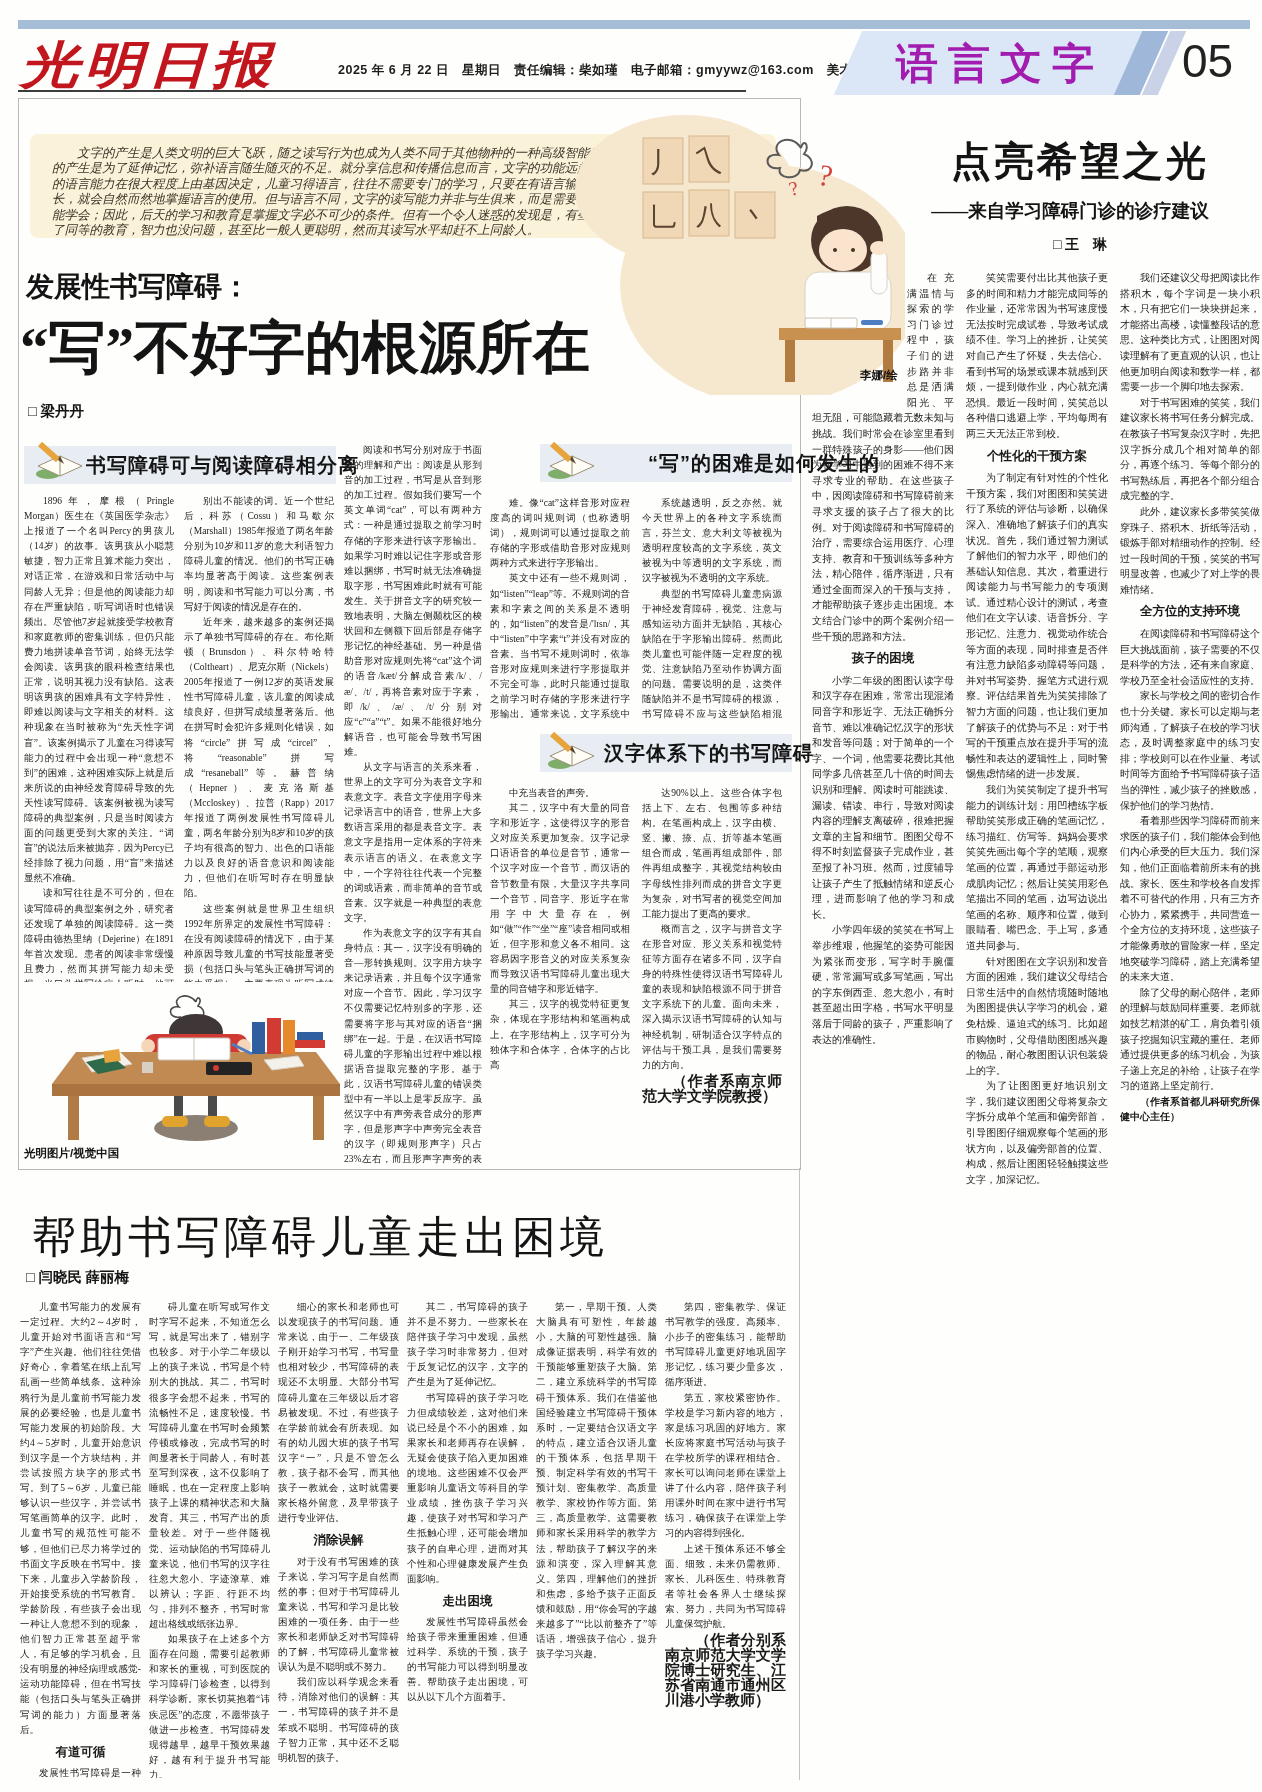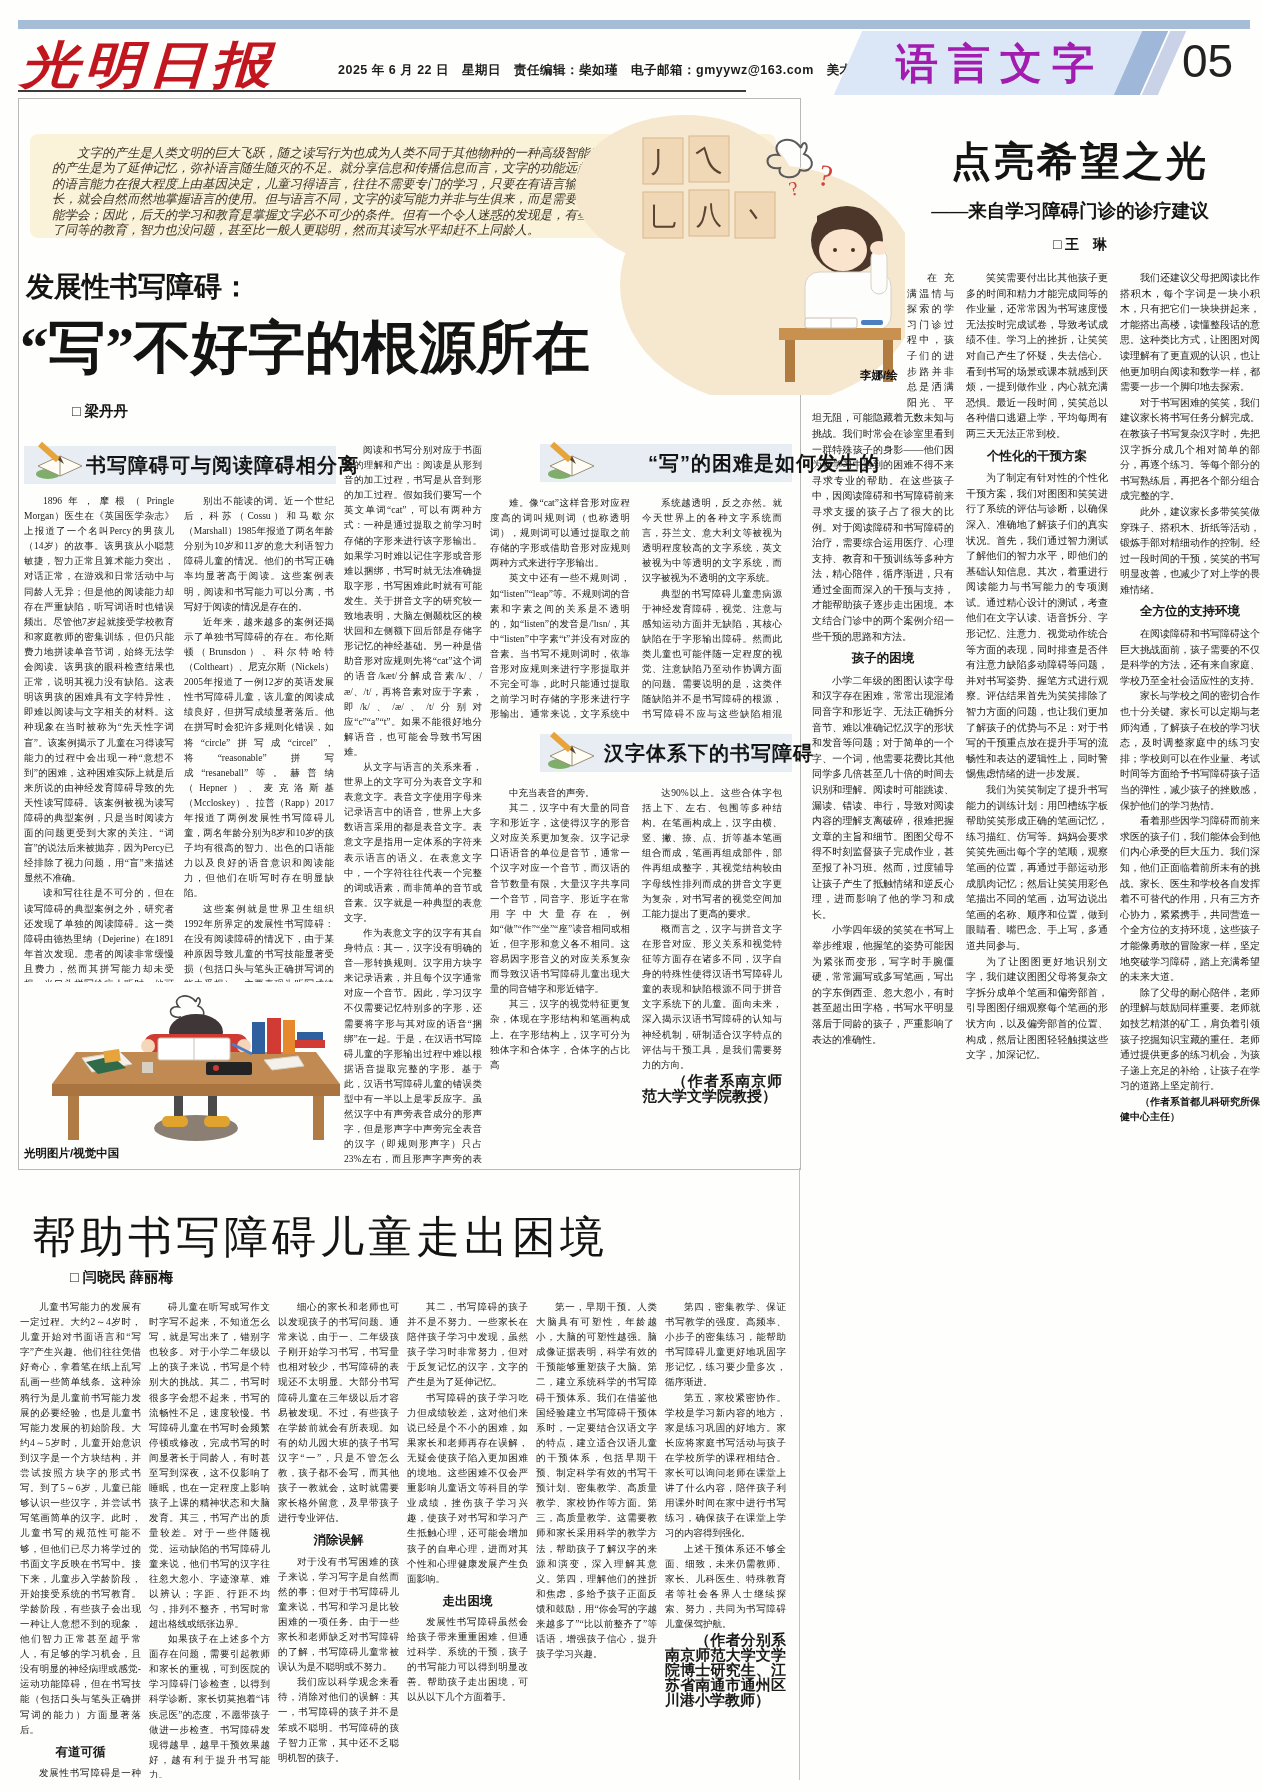--- a/index.html
+++ b/index.html
@@ -24,21 +24,21 @@
   .panel{left:18px;top:98px;width:781px;height:1070px;border:1px solid #b9b9b9;}
   .vdivider{left:799px;top:1168px;width:1px;height:612px;background:#c2c2c2;}
   .introbox{left:30px;top:134px;width:746px;height:104px;background:#fbf2da;border-radius:8px;}
   .intro-text{left:52px;top:146px;width:600px;font-size:12.5px;line-height:15.4px;text-align:justify;
               color:#3a3324;font-style:italic;}
   .intro-text p{margin:0;text-indent:2em;}
   .kicker{left:26px;top:268px;font-size:28px;font-weight:bold;
           font-family:"Liberation Sans","DejaVu Sans",sans-serif;}
   .main-title{left:20px;top:310px;font-size:57px;font-weight:900;letter-spacing:0px;white-space:nowrap;
           font-family:"Liberation Serif","DejaVu Serif",serif;}
-  .byline{font-size:14.5px;font-weight:bold;margin-left:44px;}
+  .byline{font-size:14.5px;font-weight:bold;}
   .b1{left:28px;top:402px;}
   .sectband{height:38px;background:#e7edf3;}
   .sb1{left:24px;top:446px;width:312px;}
   .sb2{left:540px;top:444px;width:252px;}
   .sb3{left:540px;top:734px;width:252px;}
   .secthead{font-size:20px;font-weight:bold;font-family:"Liberation Sans","DejaVu Sans",sans-serif;
             letter-spacing:1px;white-space:nowrap;}
   .sh1{left:86px;top:452px;}
   .sh2{left:635px;top:450px;margin-left:13px;}
   .sh3{left:604px;top:740px;}
@@ -233,20 +233,21 @@
 
   <div class="abs r-title">点亮希望之光</div>
   <div class="abs r-subtitle">——来自学习障碍门诊的诊疗建议</div>
   <div class="abs r-byline">□ 王　琳</div>
   <div class="col rcol" style="left:812px;top:270px;width:142px;height:1502px;"><div class="floatspacer"></div><span><p>在充满温情与探索的学习门诊过程中，孩子们的进步路并非总是洒满阳光、平坦无阻，可能隐藏着无数未知与挑战。我们时常会在诊室里看到一群特殊孩子的身影——他们因为在学习中遇到的困难不得不来寻求专业的帮助。在这些孩子中，因阅读障碍和书写障碍前来寻求支援的孩子占了很大的比例。对于阅读障碍和书写障碍的治疗，需要综合运用医疗、心理支持、教育和干预训练等多种方法，精心陪伴，循序渐进，只有通过全面而深入的干预与支持，才能帮助孩子逐步走出困境。本文结合门诊中的两个案例介绍一些干预的思路和方法。</p><div class="subhead">孩子的困境</div><p>小学二年级的图图认读字母和汉字存在困难，常常出现混淆同音字和形近字、无法正确拆分音节、难以准确记忆汉字的形状和发音等问题；对于简单的一个字、一个词，他需要花费比其他同学多几倍甚至几十倍的时间去识别和理解。阅读时可能跳读、漏读、错读、串行，导致对阅读内容的理解支离破碎，很难把握文章的主旨和细节。图图父母不得不时刻监督孩子完成作业，甚至报了补习班。然而，过度辅导让孩子产生了抵触情绪和逆反心理，进而影响了他的学习和成长。</p><p>小学四年级的笑笑在书写上举步维艰，他握笔的姿势可能因为紧张而变形，写字时手腕僵硬，常常漏写或多写笔画，写出的字东倒西歪、忽大忽小，有时甚至超出田字格，书写水平明显落后于同龄的孩子，严重影响了表达的准确性。</p></span></div>
   <div class="col rcol" style="left:966px;top:270px;width:142px;height:1502px;">
       <p>笑笑需要付出比其他孩子更多的时间和精力才能完成同等的作业量，还常常因为书写速度慢无法按时完成试卷，导致考试成绩不佳。学习上的挫折，让笑笑对自己产生了怀疑，失去信心。看到书写的场景或课本就感到厌烦，一提到做作业，内心就充满恐惧。最近一段时间，笑笑总以各种借口逃避上学，平均每周有两三天无法正常到校。</p>
       <div class="subhead">个性化的干预方案</div>
       <p>为了制定有针对性的个性化干预方案，我们对图图和笑笑进行了系统的评估与诊断，以确保深入、准确地了解孩子们的真实状况。首先，我们通过智力测试了解他们的智力水平，即他们的基础认知信息。其次，着重进行阅读能力与书写能力的专项测试。通过精心设计的测试，考查他们在文字认读、语音拆分、字形记忆、注意力、视觉动作统合等方面的表现，同时排查是否伴有注意力缺陷多动障碍等问题，并对书写姿势、握笔方式进行观察。评估结果首先为笑笑排除了智力方面的问题，也让我们更加了解孩子的优势与不足：对于书写的干预重点放在提升手写的流畅性和表达的逻辑性上，同时警惕焦虑情绪的进一步发展。</p>
       <p>我们为笑笑制定了提升书写能力的训练计划：用凹槽练字板帮助笑笑形成正确的笔画记忆，练习描红、仿写等。妈妈会要求笑笑先画出每个字的笔顺，观察笔画的位置，再通过手部运动形成肌肉记忆；然后让笑笑用彩色笔描出不同的笔画，边写边说出笔画的名称、顺序和位置，做到眼睛看、嘴巴念、手上写，多通道共同参与。</p>
+      <p>针对图图在文字识别和发音方面的困难，我们建议父母结合日常生活中的自然情境随时随地为图图提供认字学习的机会，避免枯燥、逼迫式的练习。比如超市购物时，父母借助图图感兴趣的物品，耐心教图图认识包装袋上的字。</p>
       <p>为了让图图更好地识别文字，我们建议图图父母将复杂文字拆分成单个笔画和偏旁部首，引导图图仔细观察每个笔画的形状方向，以及偏旁部首的位置、构成，然后让图图轻轻触摸这些文字，加深记忆。</p>
     </div>
   <div class="col rcol" style="left:1120px;top:270px;width:140px;height:1502px;">
       <p>我们还建议父母把阅读比作搭积木，每个字词是一块小积木，只有把它们一块块拼起来，才能搭出高楼，读懂整段话的意思。这种类比方式，让图图对阅读理解有了更直观的认识，也让他更加明白阅读和数学一样，都需要一步一个脚印地去探索。</p>
       <p>对于书写困难的笑笑，我们建议家长将书写任务分解完成。在教孩子书写复杂汉字时，先把汉字拆分成几个相对简单的部分，再逐个练习。等每个部分的书写熟练后，再把各个部分组合成完整的字。</p>
       <p>此外，建议家长多带笑笑做穿珠子、搭积木、折纸等活动，锻炼手部对精细动作的控制。经过一段时间的干预，笑笑的书写明显改善，也减少了对上学的畏难情绪。</p>
       <div class="subhead">全方位的支持环境</div>
       <p>在阅读障碍和书写障碍这个巨大挑战面前，孩子需要的不仅是科学的方法，还有来自家庭、学校乃至全社会适应性的支持。</p>
       <p>家长与学校之间的密切合作也十分关键。家长可以定期与老师沟通，了解孩子在校的学习状态，及时调整家庭中的练习安排；学校则可以在作业量、考试时间等方面给予书写障碍孩子适当的弹性，减少孩子的挫败感，保护他们的学习热情。</p>
       <p>看着那些因学习障碍而前来求医的孩子们，我们能体会到他们内心承受的巨大压力。我们深知，他们正面临着前所未有的挑战。家长、医生和学校各自发挥着不可替代的作用，只有三方齐心协力，紧紧携手，共同营造一个全方位的支持环境，这些孩子才能像勇敢的冒险家一样，坚定地突破学习障碍，踏上充满希望的未来大道。</p>

